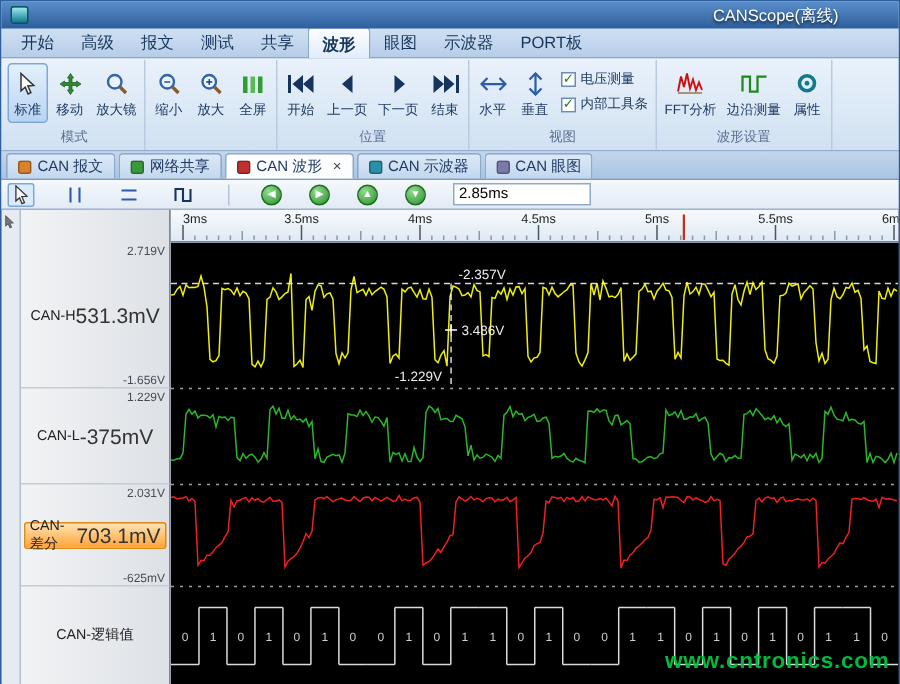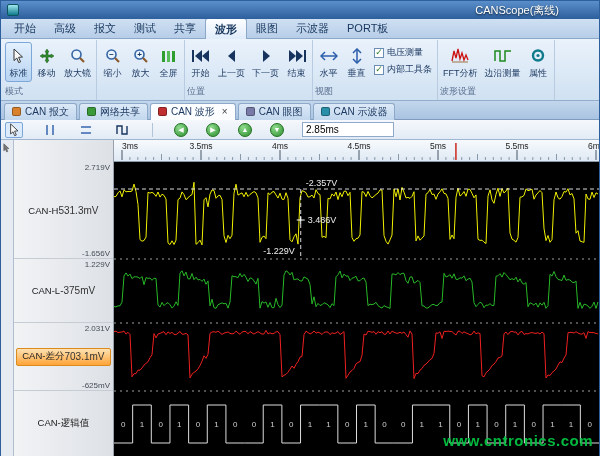--- a/index.html
+++ b/index.html
@@ -16,27 +16,27 @@
   .rtab{padding:3px 9px 2px;font-size:11px;color:#17365d;white-space:nowrap;cursor:default}
   .rtab.active{background:linear-gradient(#fdfeff,#e0ecfa);border:1px solid #8ca8c8;border-bottom:none;border-radius:3px 3px 0 0;margin-bottom:-1px;font-weight:bold}
 
   
   #ribbon{height:62px;display:flex;align-items:stretch;background:linear-gradient(#eaf2fb,#d0e1f2);border-bottom:1px solid #95adcc;padding:1px 2px 0}
   .rgroup{display:flex;flex-direction:column;padding:0 2px;border-right:1px solid #b9cbe1}
   .rbtns{flex:1;display:flex;align-items:flex-start;gap:1px;padding-top:2px}
   .rbtn{display:flex;flex-direction:column;align-items:center;min-width:27px;padding:1px 2px;border:1px solid transparent;border-radius:3px;font-size:9px;color:#1f3b63;cursor:default;white-space:nowrap}
   .rbtn .ictr{height:23px;display:flex;align-items:center;justify-content:center}
   .rbtn.sel{background:linear-gradient(#e3f0fd,#b8d4f2);border-color:#7da7d8}
-  .rglabel{font-size:9px;color:#5a7090;padding:1px 0 2px}
+  .rglabel{text-align:center;font-size:9px;color:#5a7090;padding:1px 0 2px}
   .cbcol{display:flex;flex-direction:column;justify-content:center;gap:4px;padding:4px 3px 0;font-size:9px;color:#1f3b63}
   .cbrow{display:flex;align-items:center;gap:3px;white-space:nowrap}
   .cbbox{width:10px;height:10px;border:1px solid #6b8db5;background:#fff;display:inline-flex;align-items:center;justify-content:center;font-size:9px;line-height:9px;color:#2d7d2d}
 
   
-  #doctabs{display:flex;align-items:center;background:linear-gradient(#c3d7ec,#a9c3e2);border-bottom:1px solid #7f9cbf;padding:2px 3px 0;gap:2px;height:19px}
+  #doctabs{display:flex;align-items:flex-end;background:linear-gradient(#c3d7ec,#a9c3e2);border-bottom:1px solid #7f9cbf;padding:2px 3px 0;gap:2px;height:19px}
   .dtab{display:flex;align-items:center;gap:4px;padding:0 7px;font-size:10px;color:#1f3b63;background:linear-gradient(#dce9f7,#c2d7ee);border:1px solid #8fa9c9;border-bottom:none;border-radius:3px 3px 0 0;height:17px;white-space:nowrap}
   .dtab.active{background:#fbfdff}
   .dticon{width:9px;height:9px;border-radius:2px;border:1px solid rgba(0,0,0,.3)}
   .dclose{font-size:10px;color:#444;margin-left:3px;line-height:9px}
 
   
   #wavetoolbar{height:20px;display:flex;align-items:center;gap:18px;padding:0 4px;background:linear-gradient(#f5f8fc,#e2ebf5);border-bottom:1px solid #9fb6d1}
   .tbtn{width:18px;height:16px;display:flex;align-items:center;justify-content:center;border:1px solid transparent;border-radius:2px}
   .tbtn.sel{border-color:#7da7d8;background:#dcebfb}
   .tsep{width:1px;height:14px;background:#b4c4d8;margin:0 3px}
@@ -45,21 +45,21 @@
 
   
   #main{display:flex;height:317px;background:#000}
   #leftstrip{width:13px;background:#e6ebf2;border-right:1px solid #b0becf;display:flex;flex-direction:column;align-items:center;padding-top:3px;gap:5px}
   #chpanel{width:102px;position:relative;background:linear-gradient(90deg,#f2f3f5,#dde1e6);border-right:1px solid #98a2ae}
   .chrow{position:absolute;left:0;width:100%;border-bottom:1px solid #c6ccd4}
   .chtop{position:absolute;top:1px;right:3px;font-size:8px;color:#454c58}
   .chbot{position:absolute;bottom:0;right:3px;font-size:8px;color:#454c58}
   .chmid{position:absolute;top:50%;transform:translateY(-50%);left:2px;right:2px;height:18px;display:flex;align-items:center;justify-content:center;padding:0 3px;font-size:9.5px;color:#222}
   .chrow.sel .chmid{background:linear-gradient(#ffe2b2,#ffa438);border:1px solid #dd8a1c;border-radius:2px}
-  .chscale{font-size:10px;color:#333}
+  .chscale{font-size:14px;color:#333}
 
   #plot{position:relative;width:485px}
   #ruler{height:22px;background:linear-gradient(#f7fafd,#dfe9f4);border-bottom:1px solid #8899aa}
   #scope{position:relative;height:295px;background:#000;overflow:hidden}
   #watermark{position:absolute;right:6px;bottom:8px;color:#00c342;font-size:15px;font-weight:bold;letter-spacing:.5px;opacity:.95}
 </style>
 </head>
 <body>
 
 <div id="app">
@@ -258,26 +258,26 @@
       <div class="dtab">
         <span class="dticon" style="background:#3a9a3a"></span>
         <span>网络共享</span>
       </div>
       <div class="dtab active">
         <span class="dticon" style="background:#c03030"></span>
         <span>CAN 波形</span>
         <span class="dclose">×</span>
       </div>
       <div class="dtab">
+        <span class="dticon" style="background:#2a8fa8"></span>
+        <span>CAN 示波器</span>
+      </div>
+      <div class="dtab">
         <span class="dticon" style="background:#7a7aa8"></span>
         <span>CAN 眼图</span>
-      </div>
-      <div class="dtab">
-        <span class="dticon" style="background:#2a8fa8"></span>
-        <span>CAN 示波器</span>
       </div>
     </div>
 
   <div id="wavetoolbar">
     <span class="tbtn sel">
       <svg width="13" height="14" viewBox="0 0 15 16">
           <path d="M3,1 L11.5,9 L7.6,9.3 L9.6,13.8 L7.7,14.6 L5.8,10.1 L3,12.6 Z" fill="#f8f8f8" stroke="#333" stroke-width="1"></path>
         </svg>
     </span>
     <span class="tbtn">

